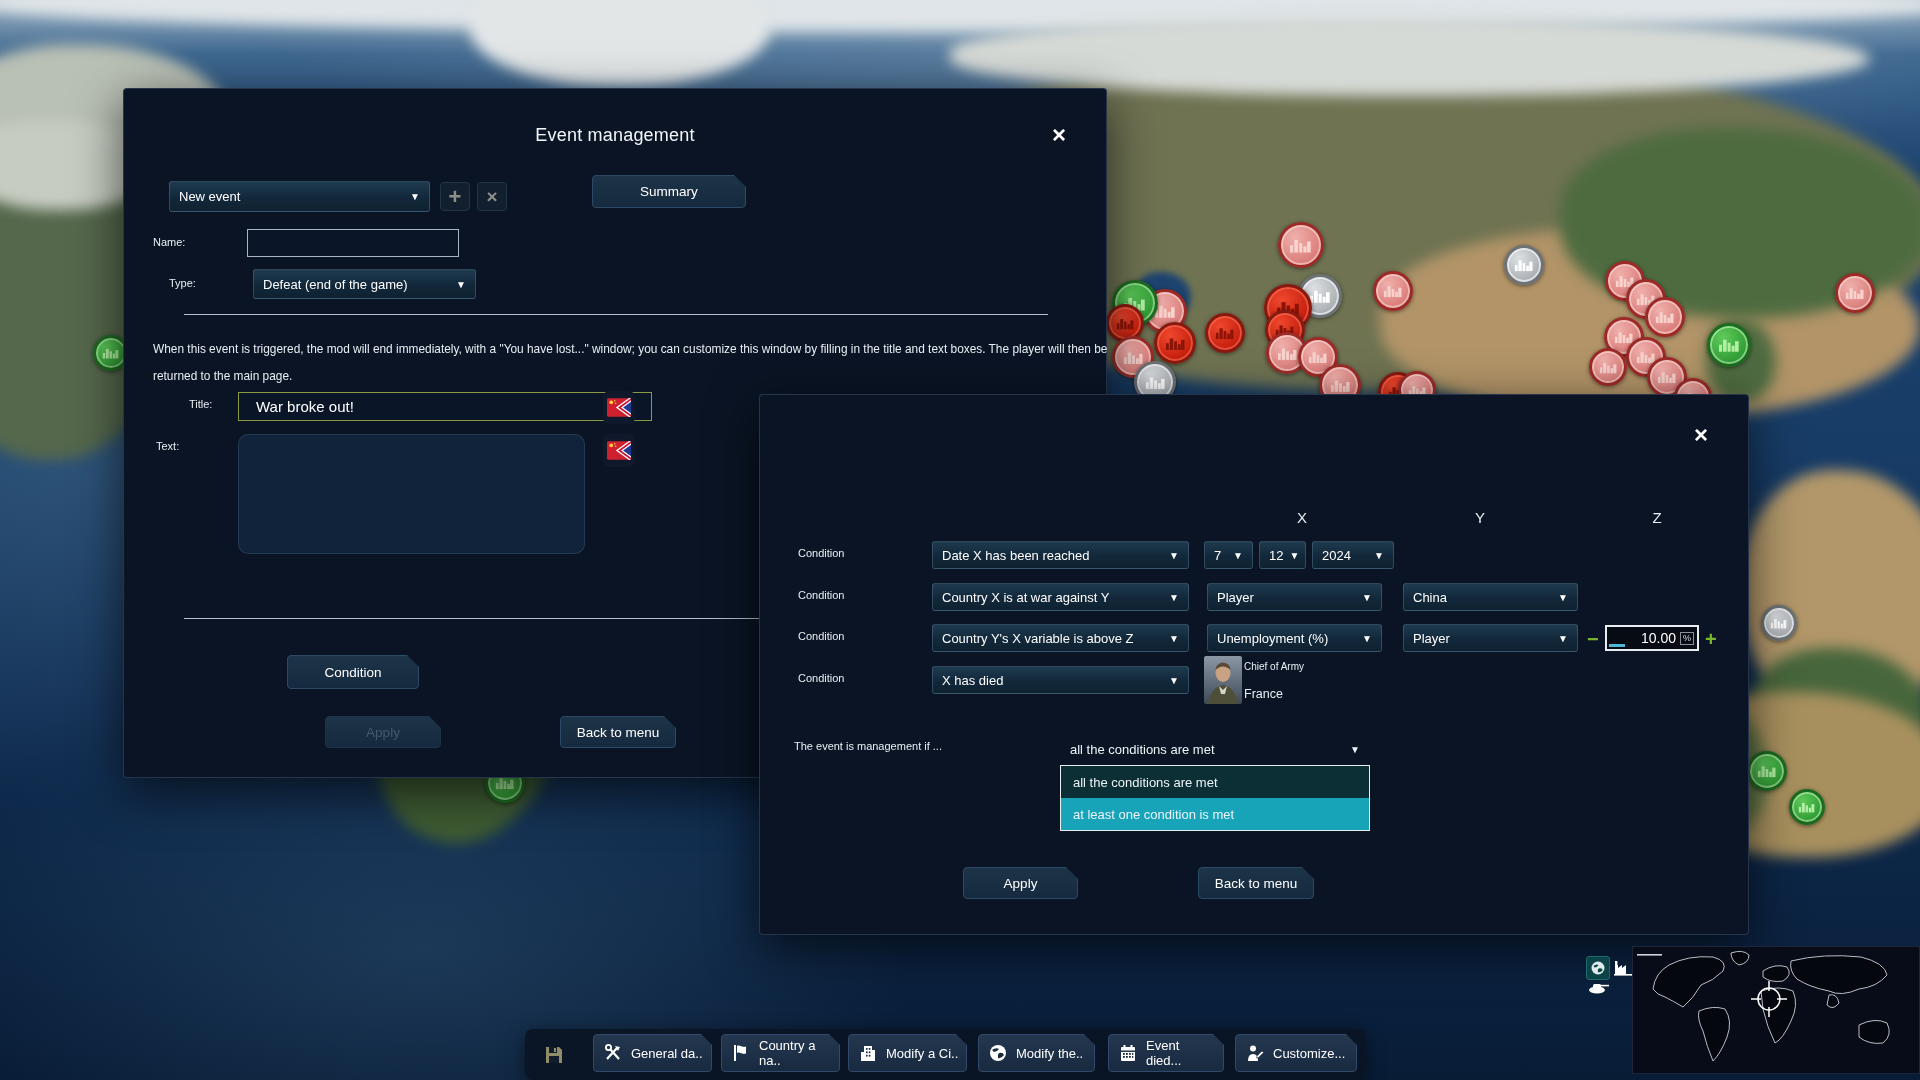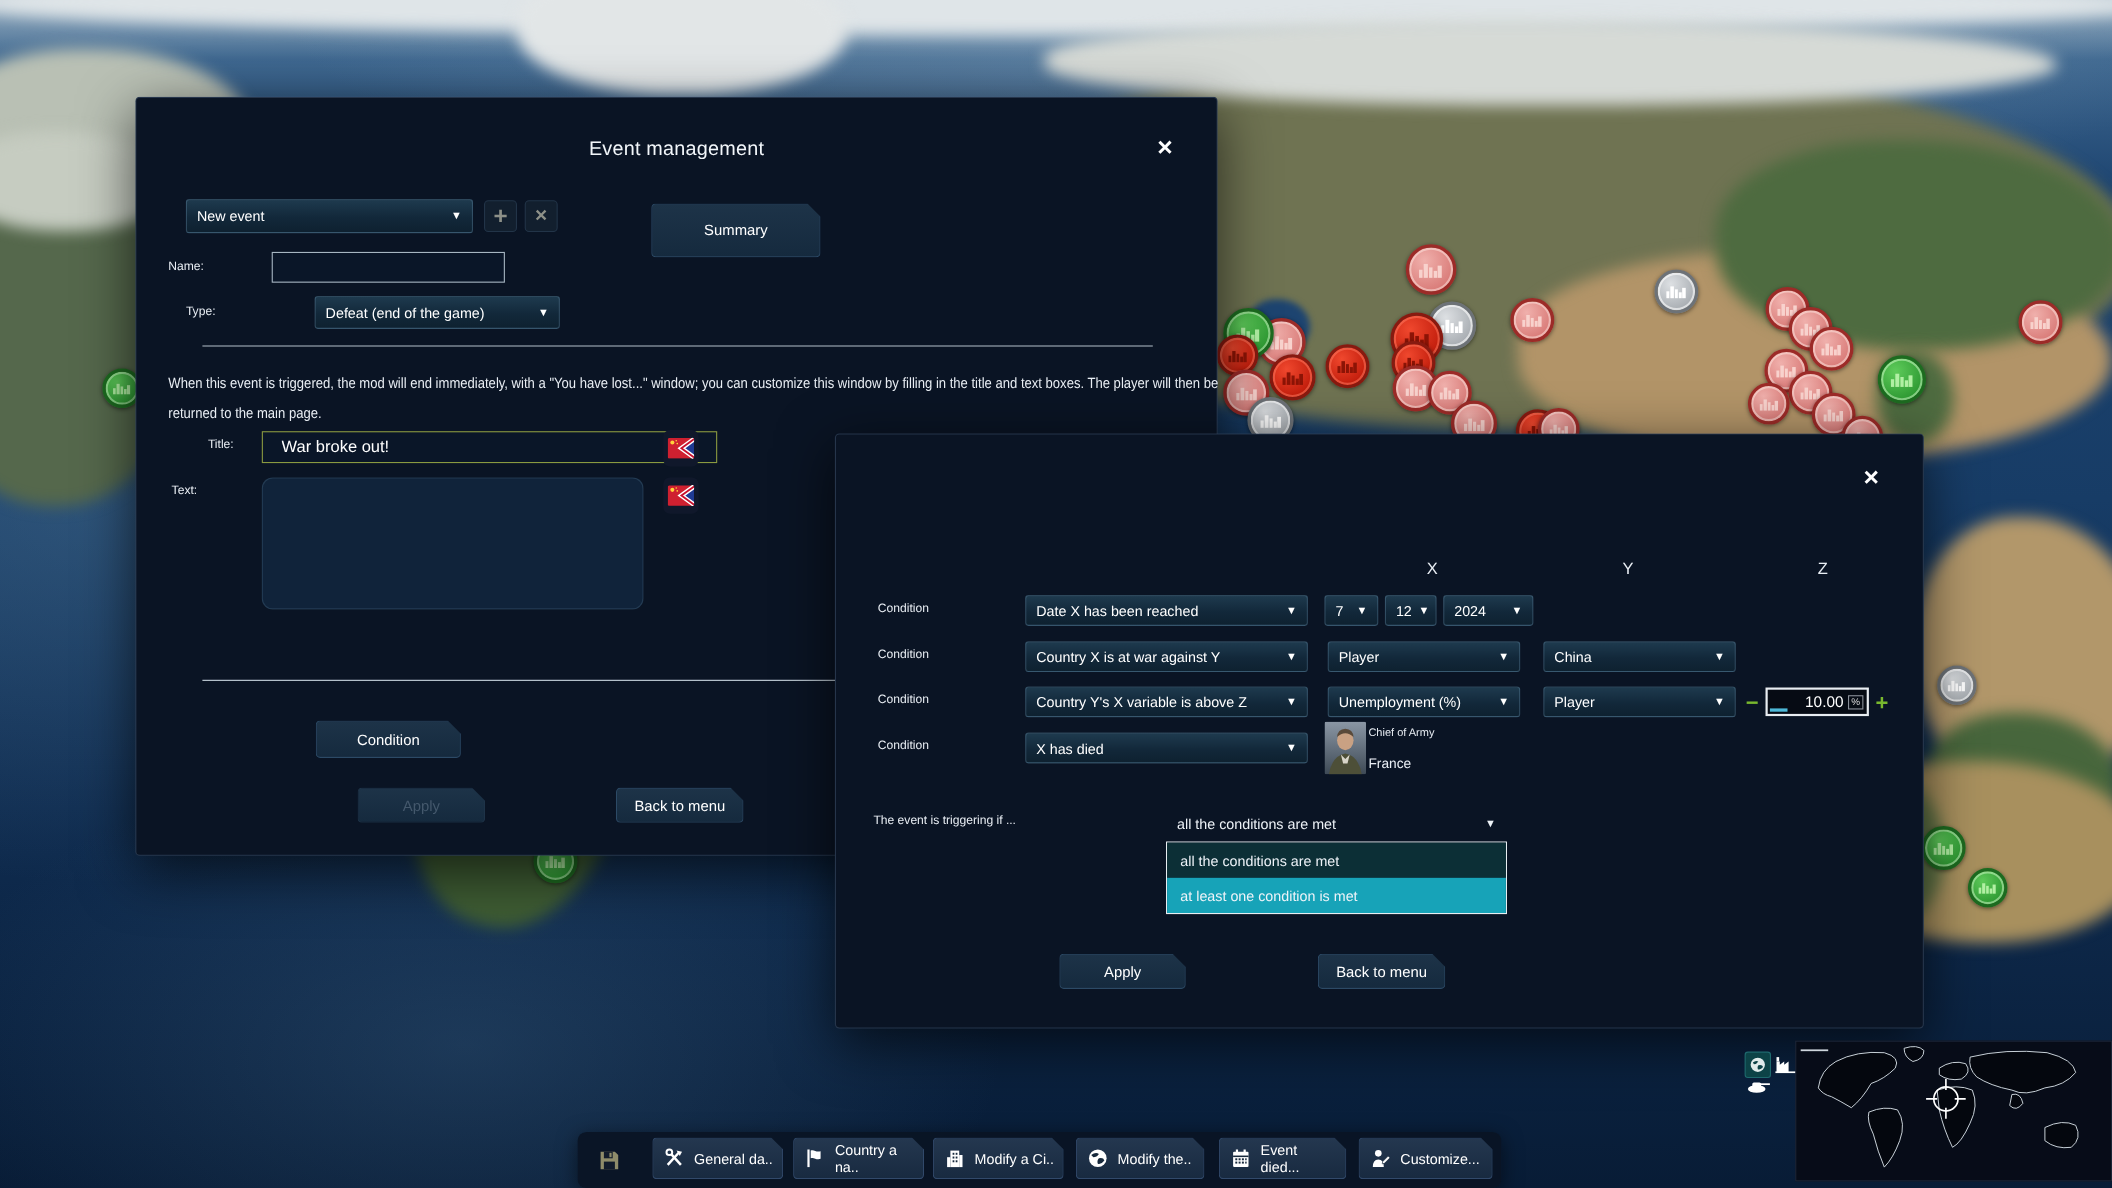--- a/index.html
+++ b/index.html
@@ -390,29 +390,29 @@
 
     <div class="dd" style="left:45px;top:92px;width:261px;height:31px;">
       <span>New event</span>
     </div>
     <div class="tinybtn" style="left:316px;top:93px;width:30px;height:29px;font-size:22px;">
       <span>+</span>
     </div>
     <div class="tinybtn" style="left:353px;top:93px;width:30px;height:29px;font-size:19px;">
       <span>×</span>
     </div>
-    <div class="btn" style="left:468px;top:96px;width:154px;height:49px;">
+    <div class="btn" style="left:468px;top:86px;width:154px;height:33px;">
       <span>Summary</span>
     </div>
 
     <div class="lbl" style="left:29px;top:147px;">Name:</div>
     <input class="input" style="left: 123px; top: 140px; width: 212px; height: 28px;" value="">
 
     <div class="lbl" style="left:45px;top:188px;">Type:</div>
-    <div class="dd" style="left:129px;top:180px;width:223px;height:30px;margin-left:33px;">
+    <div class="dd" style="left:129px;top:180px;width:223px;height:30px;">
       <span>Defeat (end of the game)</span>
     </div>
 
     <div class="sep" style="left:60px;top:225px;width:864px;"></div>
 
     <div class="lbl condensed" style="left:29px;top:252px;font-size:13.5px;">When this event is triggered, the mod will end immediately, with a "You have lost..." window; you can customize this window by filling in the title and text boxes. The player will then be</div>
     <div class="lbl condensed" style="left:29px;top:279px;font-size:13.5px;">returned to the main page.</div>
 
     <div class="lbl" style="left:32px;top:309px;margin-left:33px;">Title:</div>
     <input class="input" style="left: 114px; top: 303px; width: 414px; height: 29px; border-color: rgb(138, 154, 64); padding-left: 17px; font-size: 15px;" value="War broke out!">
@@ -520,21 +520,21 @@
         <rect width="38" height="48" fill="url(#pg)"></rect>
         <path d="M4,48 Q7,31 19,29 Q31,31 34,48 Z" fill="#4d4f38"></path>
         <path d="M15,30 L19,34 L23,30 L21,38 L17,38 Z" fill="#d8d4c8"></path>
         <ellipse cx="19" cy="17" rx="7.5" ry="9" fill="#c9a183"></ellipse>
         <path d="M11.5,14 Q12,7 19,6.5 Q26,7 26.5,14 Q23,10.5 19,10.5 Q15,10.5 11.5,14 Z" fill="#5a4a3a"></path>
       </svg>
     </div>
     <div class="lbl" style="left:484px;top:266px;font-size:10px;">Chief of Army</div>
     <div class="lbl" style="left:484px;top:292px;font-size:12.5px;">France</div>
 
-    <div class="lbl" style="left:34px;top:345px;">The event is triggering if ...</div>
+    <div class="lbl" style="left:34px;top:345px;">The event is management if ...</div>
     <div style="position:absolute;left:300px;top:341px;width:310px;height:26px;display:flex;align-items:center;justify-content:space-between;padding:0 10px;box-sizing:border-box;cursor:pointer;">
       <span style="font-size:13px;">all the conditions are met</span>
       <span style="font-size:10px;">▼</span>
     </div>
     <div style="position:absolute;left:300px;top:370px;width:310px;border:1px solid #e8eef2;box-sizing:border-box;">
       <div class="trig-item" style="background:#0c2f36;">all the conditions are met</div>
       <div class="trig-item" style="background:#17a3b8;">at least one condition is met</div>
     </div>
 
     <div class="btn" style="left:203px;top:472px;width:115px;height:32px;">

